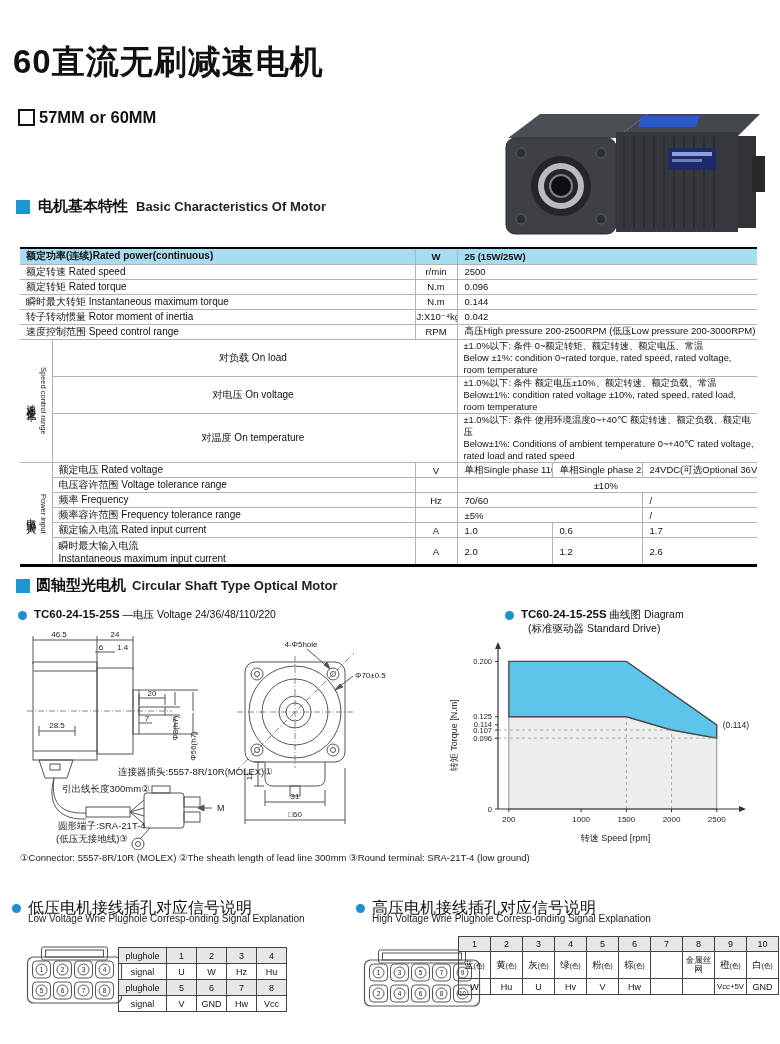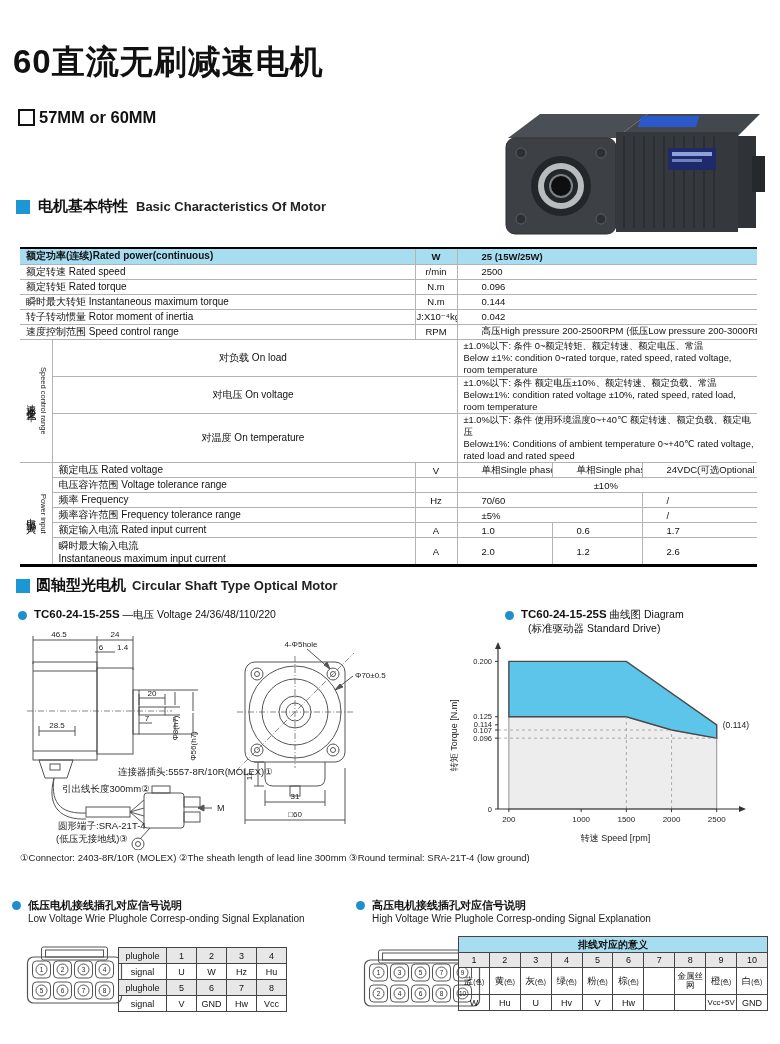--- a/index.html
+++ b/index.html
@@ -23,34 +23,34 @@
   .b-sub{font-size:10.5px;}
   
   table.spec{border-collapse:collapse;table-layout:fixed;width:737px;
              border-top:2px solid #000;border-bottom:3px solid #000;font-size:10px;}
   .spec td{border:1px solid #b3b3b3;padding:0 3px;vertical-align:middle;overflow:hidden;}
   .spec td:first-child{border-left:none;}
   .spec td:last-child{border-right:none;}
   .spec tr.hdr td{background:#a6ddf1;font-weight:bold;}
   .spec .lbl{padding-left:6px;}
   .spec .unit{text-align:center;padding:0 1px;font-size:9.5px;}
-  .spec .val{padding-left:24px;font-size:9.5px;white-space:nowrap;}
+  .spec .val{padding-left:7px;font-size:9.5px;white-space:nowrap;}
   .spec .val2{padding-left:6px;font-size:9.3px;line-height:1.3;white-space:normal;}
   .spec .ctr{text-align:center;padding-left:0;}
   .spec .grp{padding:0;}
   .vwrap{display:flex;justify-content:center;align-items:center;gap:1px;height:100%;}
   .vcjk{writing-mode:vertical-rl;font-size:10px;letter-spacing:2px;}
   .ven{writing-mode:vertical-rl;font-size:7.5px;color:#222;}
   
   .sig{border-collapse:collapse;table-layout:fixed;font-size:9px;text-align:center;}
   .sig td{border:1px solid #444;padding:0;overflow:hidden;}
   .sig .shade{background:#e7e7e7;}
   .sig .cy{background:#a6ddf1;font-weight:bold;font-size:10px;}
   .suffix{font-size:6.5px;}
-  .small-title-cn{font-size:11px;font-weight:bold;}
+  .small-title-cn{font-size:16px;font-weight:normal;}
   .small-title-en{font-size:10px;color:#222;}
   .note-line{font-size:9.5px;color:#222;}
   .draw-label{font-size:9.5px;color:#222;white-space:nowrap;}
   svg text{font-family:"Liberation Sans","DejaVu Sans",sans-serif;}
 </style>
 </head>
 <body>
 
 <div class="page">
 
@@ -359,21 +359,21 @@
       <text transform="rotate(-90 240,148)" x="240" y="148" text-anchor="middle">11</text>
       <text x="283" y="171" text-anchor="middle">31</text>
       <text x="283" y="189" text-anchor="middle">□60</text>
     </g>
   </svg>
 
   <div class="abs draw-label" style="left:118px;top:766px;">连接器插头:5557-8R/10R(MOLEX)①</div>
   <div class="abs draw-label" style="left:62px;top:783px;">引出线长度300mm②</div>
   <div class="abs draw-label" style="left:58px;top:820px;">圆形端子:SRA-21T-4</div>
   <div class="abs draw-label" style="left:56px;top:833px;">(低压无接地线)③</div>
-  <div class="abs note-line" style="left:20px;top:852px;">①Connector: 2403-8R/10R (MOLEX)  ②The sheath length of lead line 300mm  ③Round terminal: SRA-21T-4 (low ground)</div>
+  <div class="abs note-line" style="left:20px;top:852px;">①Connector: 5557-8R/10R (MOLEX)  ②The sheath length of lead line 300mm  ③Round terminal: SRA-21T-4 (low ground)</div>
 
   <svg class="abs" id="chart-svg" style="left:443px;top:636px;" width="335" height="215" viewBox="0 0 335 215">
       <polygon points="65.84615384615384,173 65.84615384615384,80.73809523809524 183.34615384615384,80.73809523809524 228.53846153846155,94.02380952380953 273.7307692307692,102.14285714285714 273.7307692307692,173" fill="#ededed" stroke="#777" stroke-width="0.8"></polygon>
       <polygon points="65.84615384615384,25.380952380952372 183.34615384615384,25.380952380952372 273.7307692307692,88.85714285714285 273.7307692307692,102.14285714285714 228.53846153846155,94.02380952380953 183.34615384615384,80.73809523809524 65.84615384615384,80.73809523809524" fill="#5cc5e9" stroke="#4a4a4a" stroke-width="1.4"></polygon>
       <line x1="183.34615384615384" y1="173" x2="183.34615384615384" y2="80.73809523809524" stroke="#999" stroke-width="0.8" stroke-dasharray="3,3"></line>
       <line x1="228.53846153846155" y1="173" x2="228.53846153846155" y2="94.02380952380953" stroke="#999" stroke-width="0.8" stroke-dasharray="3,3"></line>
       <line x1="55" y1="94.02380952380953" x2="228.53846153846155" y2="94.02380952380953" stroke="#999" stroke-width="0.8" stroke-dasharray="3,3"></line>
       <line x1="55" y1="102.14285714285714" x2="273.7307692307692" y2="102.14285714285714" stroke="#999" stroke-width="0.8" stroke-dasharray="3,3"></line>
       <line x1="55" y1="10" x2="55" y2="173" stroke="#333" stroke-width="1.2"></line>
       <line x1="55" y1="173" x2="298" y2="173" stroke="#333" stroke-width="1.2"></line>
@@ -516,23 +516,20 @@
       <rect x="70.5" y="37" width="18" height="17" rx="4" fill="none" stroke="#555"></rect>
       <circle cx="79.5" cy="45.5" r="5.5" fill="none" stroke="#555"></circle>
       <text x="79.5" y="48" text-anchor="middle" font-size="6.5" fill="#222">8</text>
       <rect x="91.5" y="37" width="18" height="17" rx="4" fill="none" stroke="#555"></rect>
       <circle cx="100.5" cy="45.5" r="5.5" fill="none" stroke="#555"></circle>
       <text x="100.5" y="48" text-anchor="middle" font-size="6.5" fill="#222">10</text>
     </svg>
   <table class="sig abs" id="hv-table" style="left:458px;top:936px;width:310px;">
     <tbody>
         <tr>
-          <td class="cy" colspan="10" style="height: 15px;">排线对应的意义</td>
-        </tr>
-        <tr>
           <td class="shade" style="height: 14px; width: 31px;">1</td>
           <td class="shade" style="height: 14px; width: 31px;">2</td>
           <td class="shade" style="height: 14px; width: 31px;">3</td>
           <td class="shade" style="height: 14px; width: 31px;">4</td>
           <td class="shade" style="height: 14px; width: 31px;">5</td>
           <td class="shade" style="height: 14px; width: 31px;">6</td>
           <td class="shade" style="height: 14px; width: 31px;">7</td>
           <td class="shade" style="height: 14px; width: 31px;">8</td>
           <td class="shade" style="height: 14px; width: 31px;">9</td>
           <td class="shade" style="height: 14px; width: 31px;">10</td>

